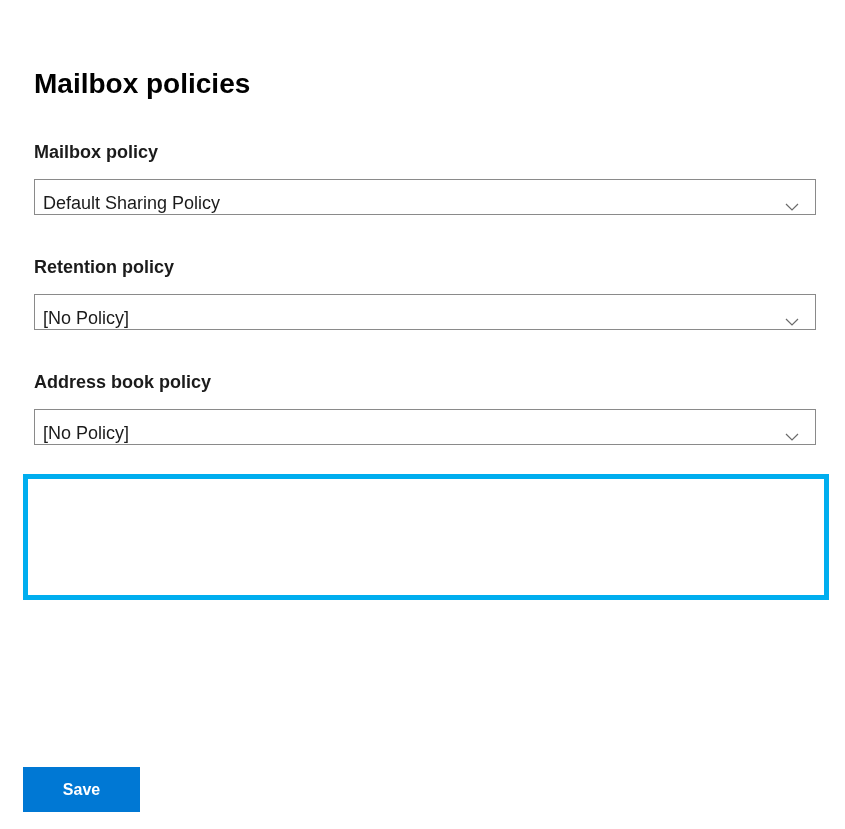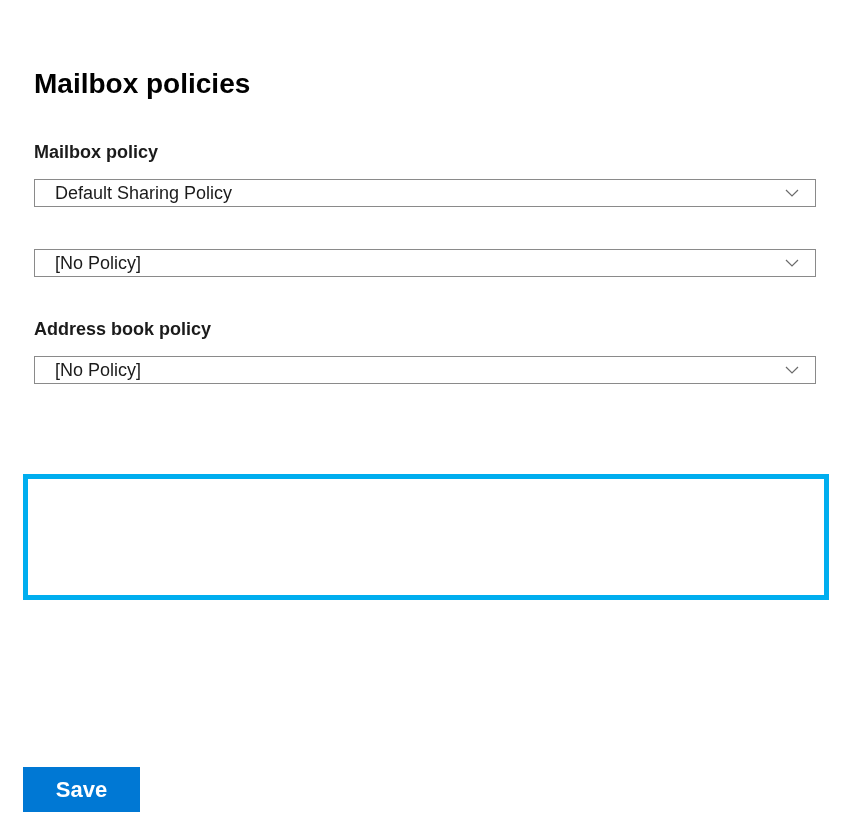--- a/index.html
+++ b/index.html
@@ -29,27 +29,27 @@
     }
     .field-label {
       font-size: 18px;
       font-weight: 700;
       color: #1b1b1b;
       margin-bottom: 16px;
       display: block;
     }
     .select-control {
       width: 782px;
-      height: 28px;
+      height: 36px;
       border: 1px solid #8a8a8a;
       background: #ffffff;
       display: flex;
-      align-items: center;
+      align-items: flex-end;
       justify-content: space-between;
-      padding: 0 16px 0 20px;
+      padding: 0 16px 0 8px;
       cursor: pointer;
       font-size: 18px;
       color: #1b1b1b;
       font-family: inherit;
     }
     .select-value {
       flex: 1;
       text-align: left;
     }
     .chevron-icon {
@@ -73,21 +73,21 @@
     }
     .save-button {
       position: absolute;
       left: 23px;
       top: 767px;
       width: 117px;
       height: 45px;
       background: #0078d4;
       color: #ffffff;
       border: none;
-      font-size: 22px;
+      font-size: 16px;
       font-weight: 600;
       font-family: inherit;
       cursor: pointer;
     }
   </style>
 </head>
 <body>
 
 <div class="container">
   <h1 class="page-title">Mailbox policies</h1>
@@ -99,20 +99,21 @@
       <span class="chevron-icon">
         <svg viewBox="0 0 14 14">
             <path d="M1 4 L7 10 L13 4" stroke="#6b6b6b" stroke-width="1.2" fill="none"></path>
           </svg>
       </span>
     </div>
   </div>
 
 
   <div class="field-group">
+    <label class="field-label">Retention policy</label>
     <div class="select-control">
       <span class="select-value">[No Policy]</span>
       <span class="chevron-icon">
         <svg viewBox="0 0 14 14">
             <path d="M1 4 L7 10 L13 4" stroke="#6b6b6b" stroke-width="1.2" fill="none"></path>
           </svg>
       </span>
     </div>
   </div>
 

